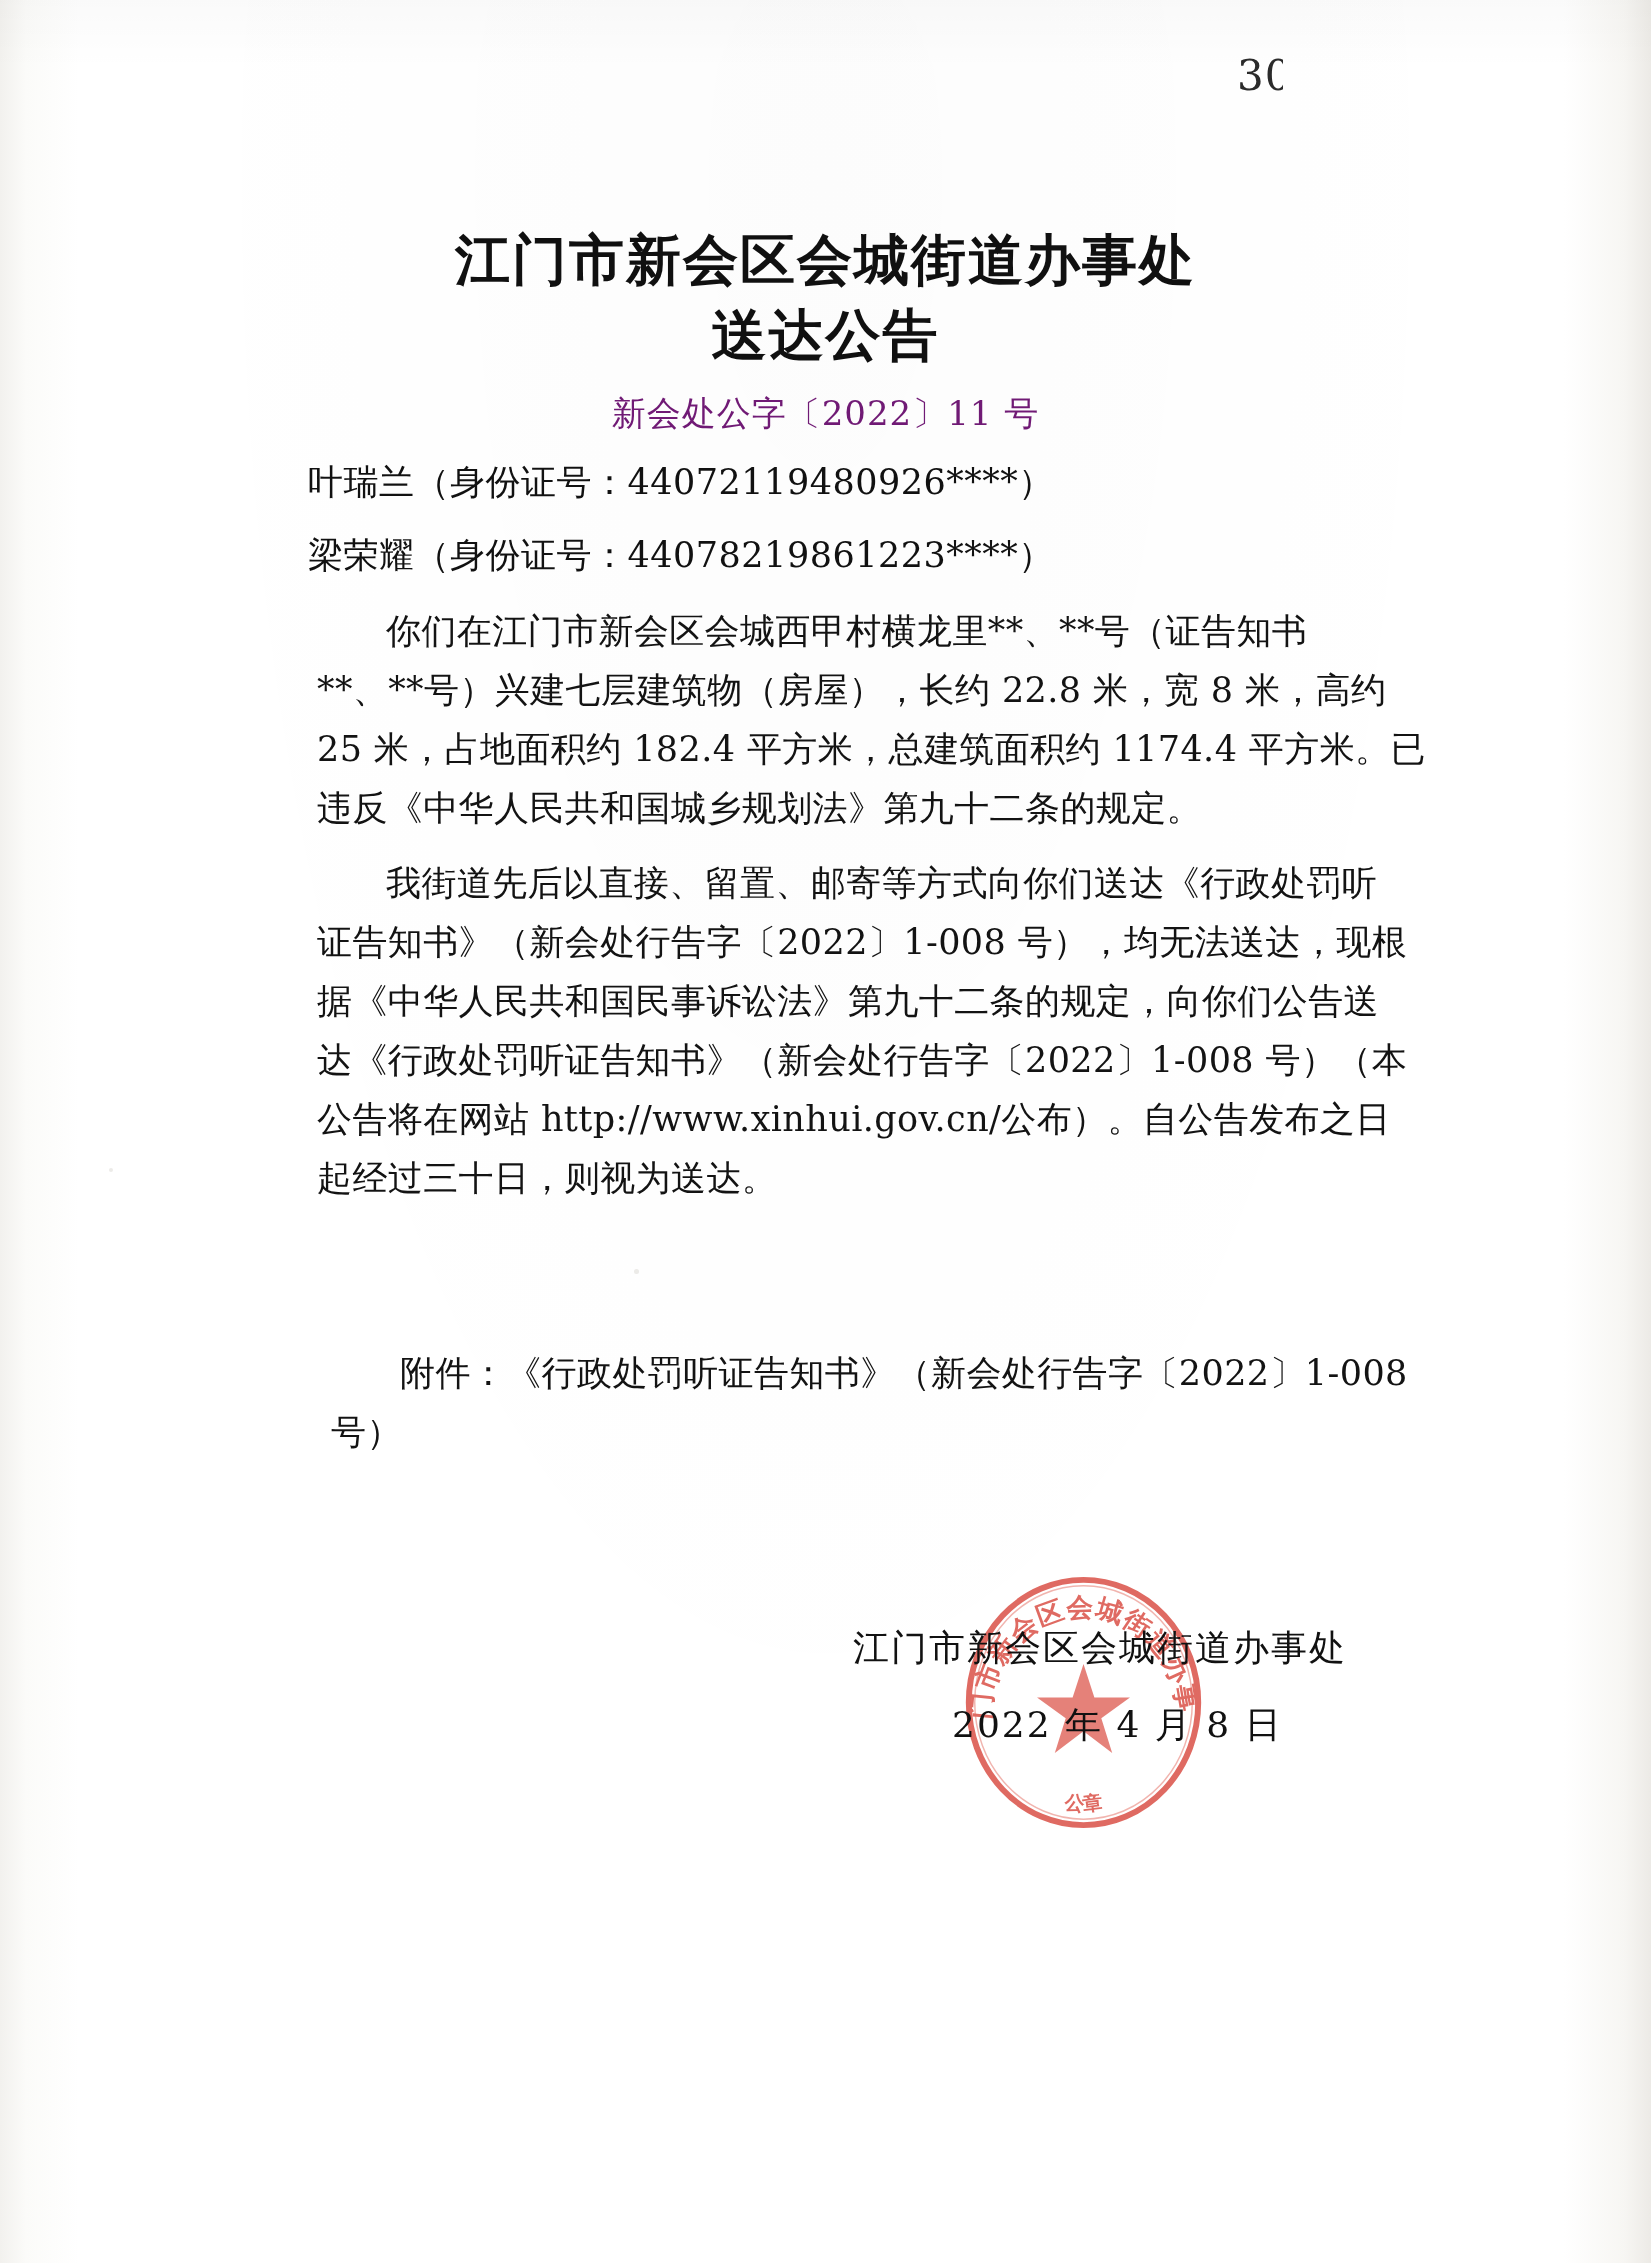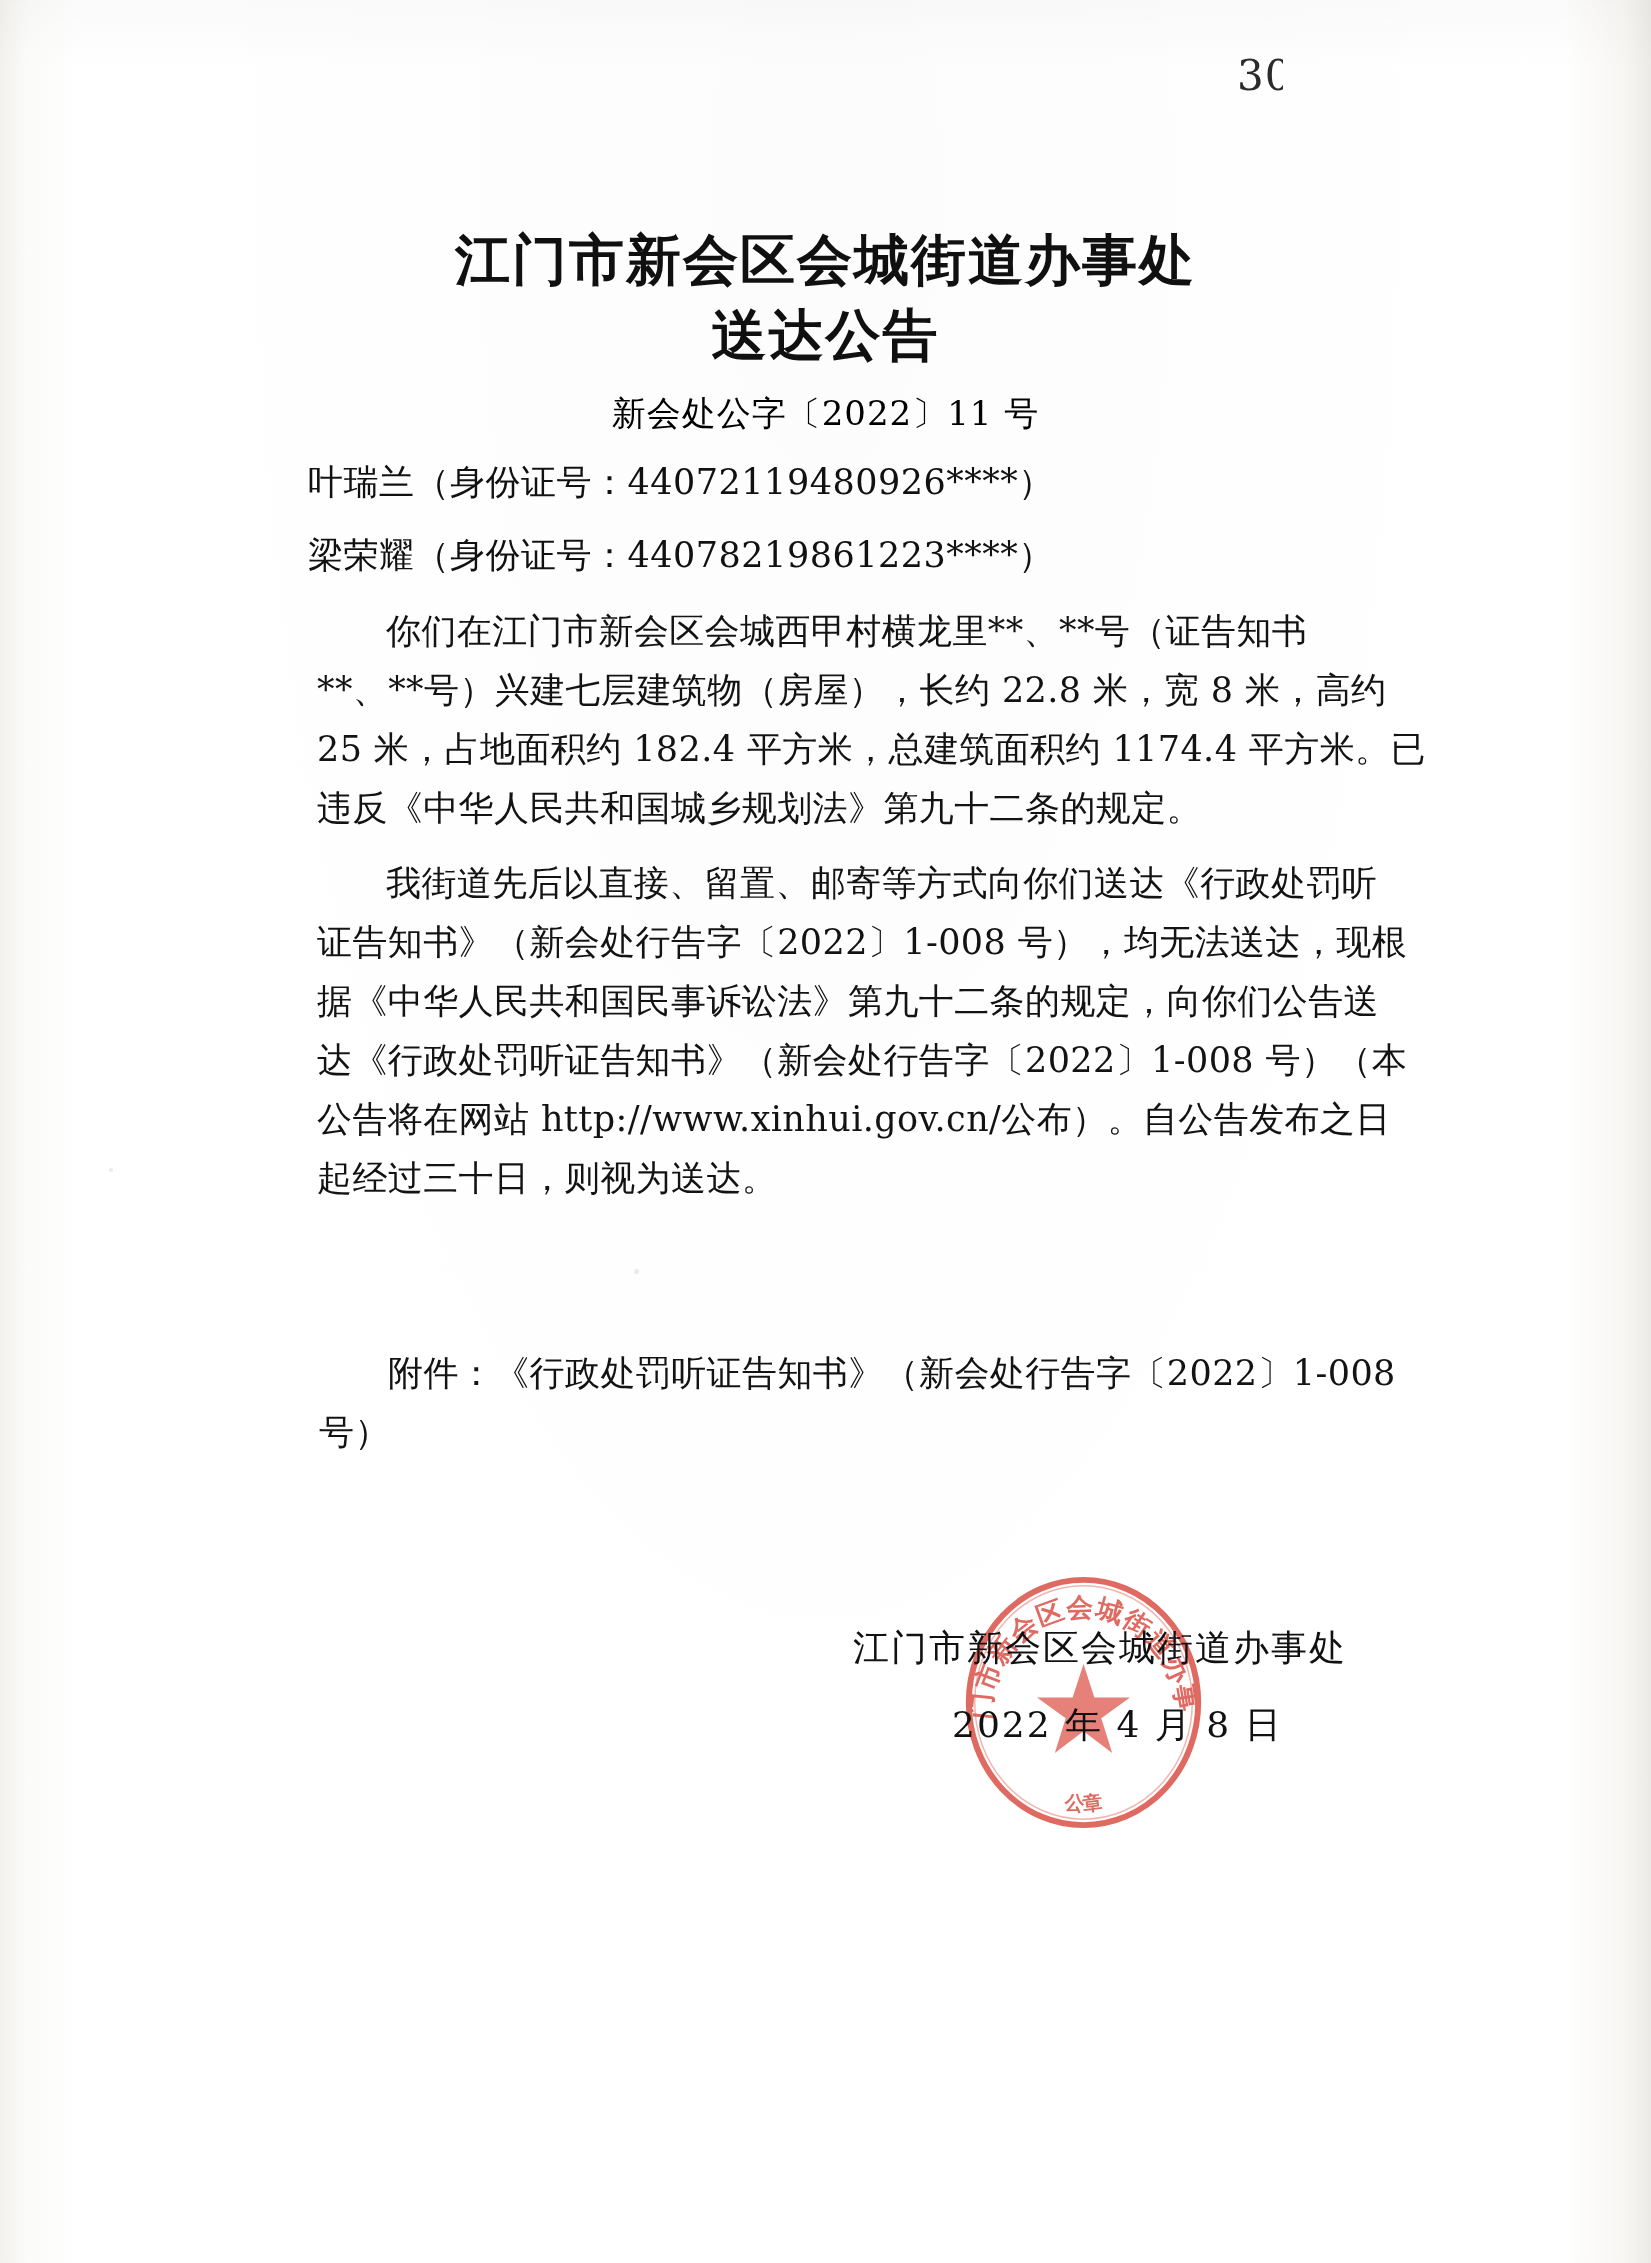--- a/index.html
+++ b/index.html
@@ -57,21 +57,21 @@
     color:#101010;
     line-height:1.18;
   }
   .doc-title.line2{ margin-top:10px;text-align:center; }
 
   .doc-number{
     position:absolute;
     left:0; top:391px; width:1651px;
     text-align:center;
     font-size:34px;
-    color:#000000;
+    color:#701a75;
     letter-spacing:1px;
   }
 
   .recipients{
     position:absolute;
     left:308px; top:446px; width:1089px;
   }
   .recipient-line{
     font-size:35px;
     line-height:73px;
@@ -89,21 +89,21 @@
     line-height:59px;
     color:#131313;
     letter-spacing:0.4px;
     white-space:pre;
   }
   .para-gap{ height:16px; }
   .indent{ padding-left:69px; }
 
   .attachment{
     position:absolute;
-    left:319px; top:1344px; width:1097px;
+    left:331px; top:1344px; width:1097px;
   }
 
   .sign-block{
     position:absolute;
     left:0; top:1624px; width:1651px;
   }
   .sign-org{
     position:absolute;
     left:853px; top:0;
     font-size:36px;

